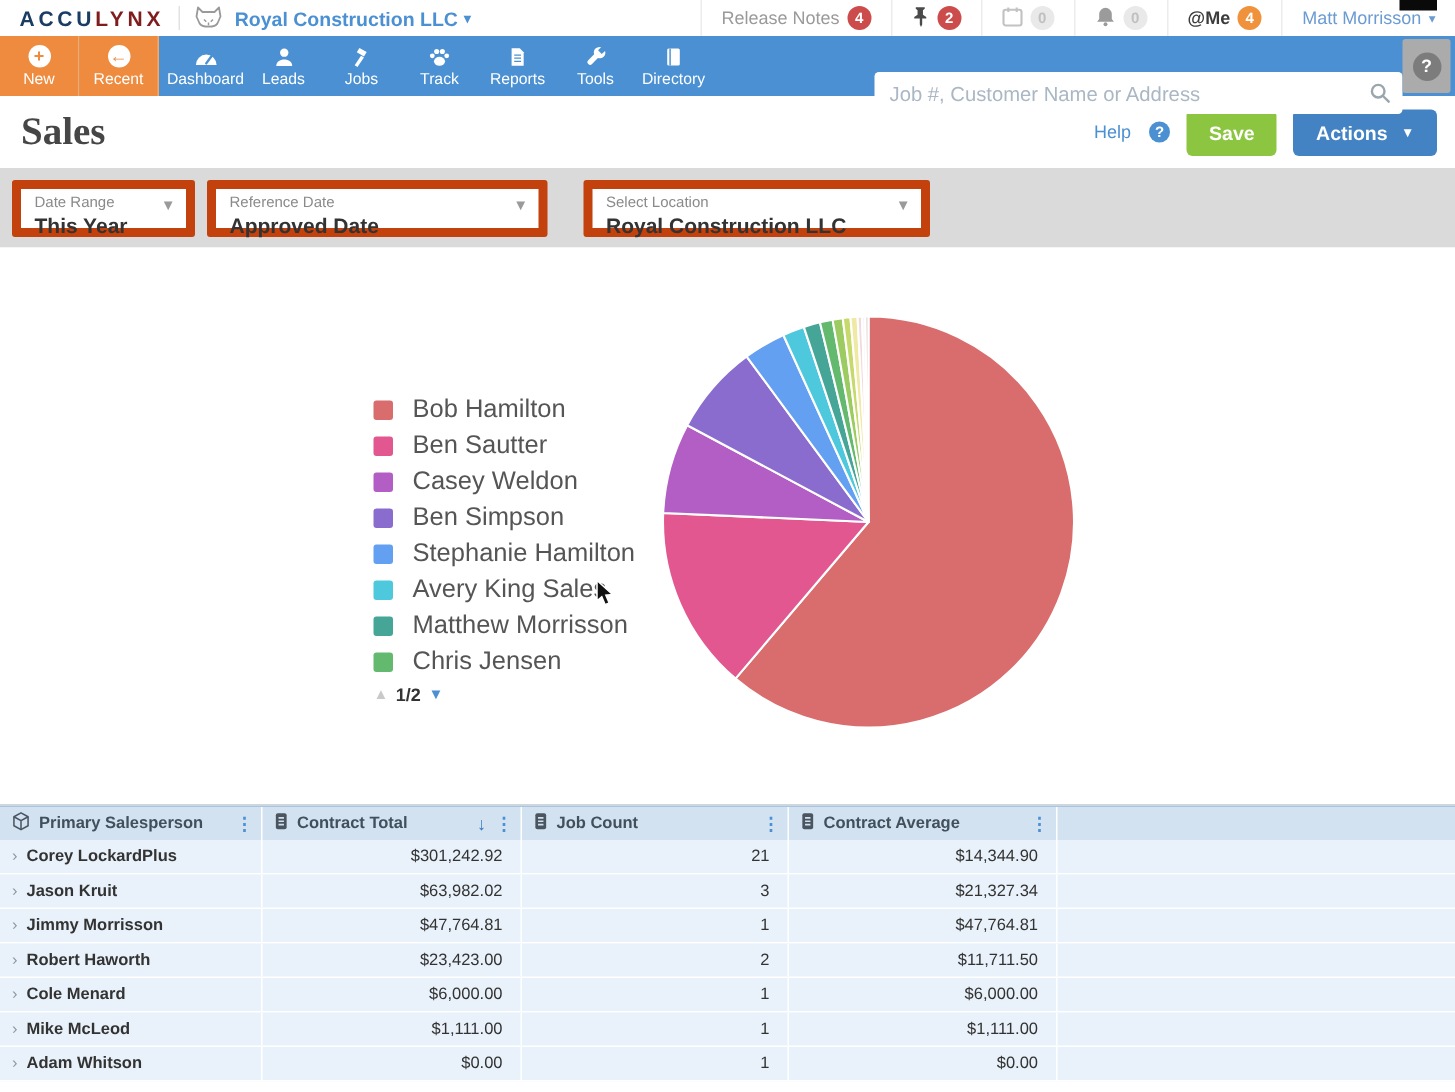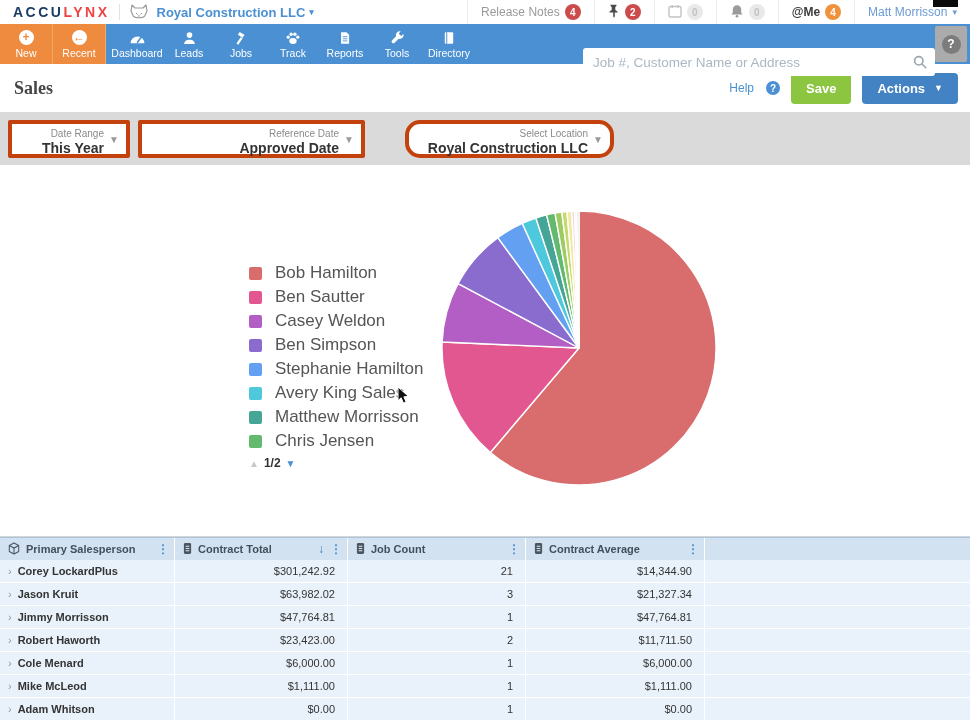--- a/index.html
+++ b/index.html
@@ -3,21 +3,21 @@
 <meta charset="utf-8">
 <style>
   * { margin:0; padding:0; box-sizing:border-box; }
   html,body { width:970px; height:728px; }
   body { font-family:"Liberation Sans", sans-serif; background:#fff; overflow:hidden; }
   .screen { position:relative; width:970px; height:728px; background:#fff; overflow:hidden; }
 
   
   .topbar { height:24px; display:flex; align-items:center; background:#fff; position:relative; }
   .logo { padding-left:13px; font-size:14px; font-weight:bold; letter-spacing:2.5px; white-space:nowrap; }
-  .logo .accu { color:#1b3c63; } .logo .lynx { color:#ef4444; }
+  .logo .accu { color:#1b3c63; } .logo .lynx { color:#7f1d1d; }
   .tb-divider { width:1px; height:16px; background:#e2e2e2; margin:0 9px; }
   .lynx-head { display:flex; align-items:center; }
   .company { color:#4a90d2; font-size:13px; font-weight:600; margin-left:8px; display:flex; align-items:center; gap:4px; }
   .caret { font-size:9px; line-height:1; }
   .topbar-right { margin-left:auto; display:flex; align-items:stretch; height:100%; }
   .tb-item { display:flex; align-items:center; gap:5px; padding:0 13px; border-left:1px solid #ececec; font-size:12px; color:#9a9a9a; }
   .badge { min-width:16px; height:16px; border-radius:8px; font-size:10px; font-weight:bold; display:flex; align-items:center; justify-content:center; padding:0 4px; }
   .badge.red { background:#cc4b4b; color:#fff; }
   .badge.orange { background:#f0913b; color:#fff; }
   .badge.gray { background:#e9e9e9; color:#c0c0c0; }
@@ -34,38 +34,38 @@
   .nav-icon { height:16px; display:flex; align-items:flex-end; }
   .search-wrap { position:absolute; left:583px; top:24px; width:352px; height:28px; }
   .search-wrap input { width:100%; height:100%; border:none; border-radius:3px; padding:0 32px 0 10px; font-size:13.5px; color:#333; outline:none; font-family:"Liberation Sans",sans-serif; }
   .search-wrap input::placeholder { color:#aab7c4; }
   .search-icon { position:absolute; right:8px; top:7px; }
   .help-sq { position:absolute; right:3px; top:2px; width:32px; height:36px; background:#ababab; border-radius:2px; display:flex; align-items:center; justify-content:center; }
   .help-sq .circ { width:19px; height:19px; border-radius:50%; background:#7c7c7c; color:#fff; font-size:12px; font-weight:bold; display:flex; align-items:center; justify-content:center; }
 
   
   .page-head { height:48px; display:flex; align-items:center; padding:0 12px 0 14px; background:#fff; }
-  .page-title { font-family:"Liberation Serif", serif; font-size:18px; color:#464646; font-weight:600; }
+  .page-title { font-family:"Liberation Serif", serif; font-size:26px; color:#464646; font-weight:600; }
   .ph-right { margin-left:auto; display:flex; align-items:center; gap:11px; }
   .help-link { color:#4a90d2; font-size:12px; display:flex; align-items:center; gap:12px; }
   .q-circ { width:14px; height:14px; border-radius:50%; background:#4a90d2; color:#fff; font-size:10px; font-weight:bold; display:flex; align-items:center; justify-content:center; }
   .btn { border:none; border-radius:4px; color:#fff; font-size:13px; font-weight:bold; padding:8px 15px; font-family:"Liberation Sans",sans-serif; }
   .btn.save { background:#8cc540; }
   .btn.actions { background:#4383c4; display:flex; align-items:center; gap:9px; }
   .btn .chev { font-size:9px; font-weight:normal; }
 
   
   .filters { height:53px; background:#dadada; display:flex; align-items:center; padding-left:8px; }
-  .filter-box { background:#fff; border:4px solid #c2410c; border-radius:2px; height:38px; padding:4px 22px 3px 9px; position:relative; margin-right:8px;text-align:right; }
+  .filter-box { background:#fff; border:6px solid #c2410c; border-radius:2px; height:38px; padding:4px 22px 3px 9px; position:relative; margin-right:8px; }
   .fb-label { font-size:10px; color:#8a8a8a; white-space:nowrap; }
   .fb-value { font-size:14px; color:#333; font-weight:600; white-space:nowrap; margin-top:1px; }
   .fb-caret { position:absolute; right:7px; bottom:9px; color:#9a9a9a; font-size:10px; }
   .filter-box:nth-child(1) { width:122px; }
   .filter-box:nth-child(2) { width:227px; }
-  .filter-box:nth-child(3) { width:209px; margin-left:32px;border-radius:15px; }
+  .filter-box:nth-child(3) { width:231px; margin-left:16px; }
 
   
   .chart-area { position:relative; height:372px; background:#fff; border-bottom:1px solid #d5d5d5; }
   .legend { position:absolute; left:249px; top:96px; }
   .legend-item { display:flex; align-items:center; gap:13px; height:24px; }
   .swatch { width:13px; height:13px; border-radius:2px; flex:none; }
   .legend-label { font-size:17px; color:#555; white-space:nowrap; }
   .legend-pager { display:flex; align-items:center; gap:5px; margin-top:3px; font-size:12px; font-weight:bold; color:#333; }
   .pg-up { color:#c9c9c9; font-size:10px; }
   .pg-down { color:#4a90d2; font-size:10px; }

